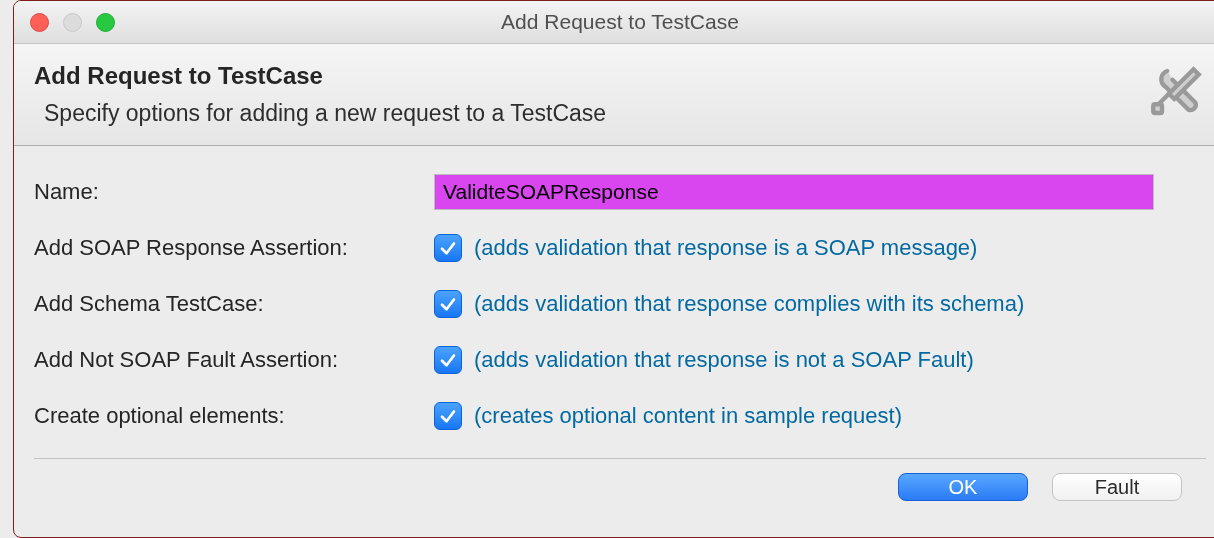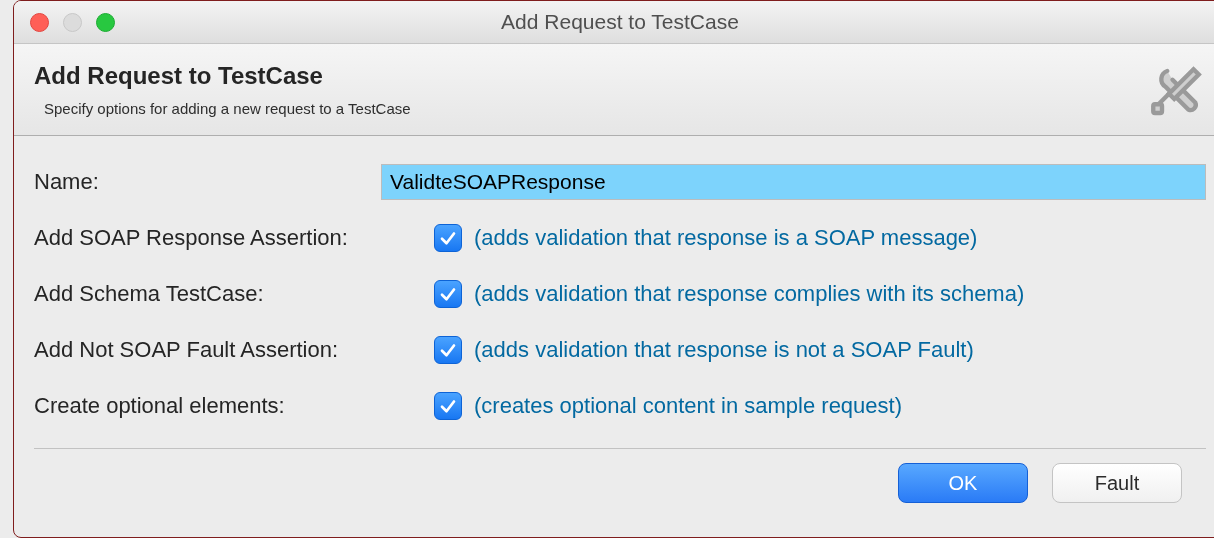--- a/index.html
+++ b/index.html
@@ -61,21 +61,21 @@
     border-bottom: 1px solid #aeaeae;
     padding: 18px 20px 18px 20px;
     position: relative;
   }
   .header-title {
     font-size: 24px;
     font-weight: 700;
     margin: 0 0 10px 0;
   }
   .header-sub {
-    font-size: 15px;
+    font-size: 23px;
     margin: 0;
     padding-left: 10px;
     color: #2e2e2e;
   }
   .header-icon {
     position: absolute;
     right: 22px;
     top: 20px;
     width: 56px;
     height: 56px;
@@ -98,26 +98,26 @@
     font-size: 22px;
   }
   .field-col {
     flex: 1;
     display: flex;
     align-items: center;
     gap: 12px;
     font-size: 22px;
   }
   input.text-field {
-    width: 825px;
+    width: 720px;
     height: 36px;
     font-size: 21px;
     padding: 2px 8px;
     border: 1px solid #bcbcbc;
-    background: #7dd3fc;
+    background: #d946ef;
     box-sizing: border-box;
   }
   .cbx {
     width: 26px;
     height: 26px;
     border-radius: 6px;
     background: linear-gradient(#4aa3ff, #1877f2);
     border: 1px solid #0d63d6;
     display: flex;
     align-items: center;
@@ -133,21 +133,21 @@
   }
   
   .footer {
     display: flex;
     justify-content: flex-end;
     gap: 24px;
     padding: 14px 24px 14px 0;
   }
   .btn {
     min-width: 130px;
-    height: 40px;
+    height: 28px;
     border-radius: 8px;
     font-size: 20px;
     display: flex;
     align-items: center;
     justify-content: center;
     box-sizing: border-box;
     cursor: default;
     user-select: none;
   }
   .btn.primary {

